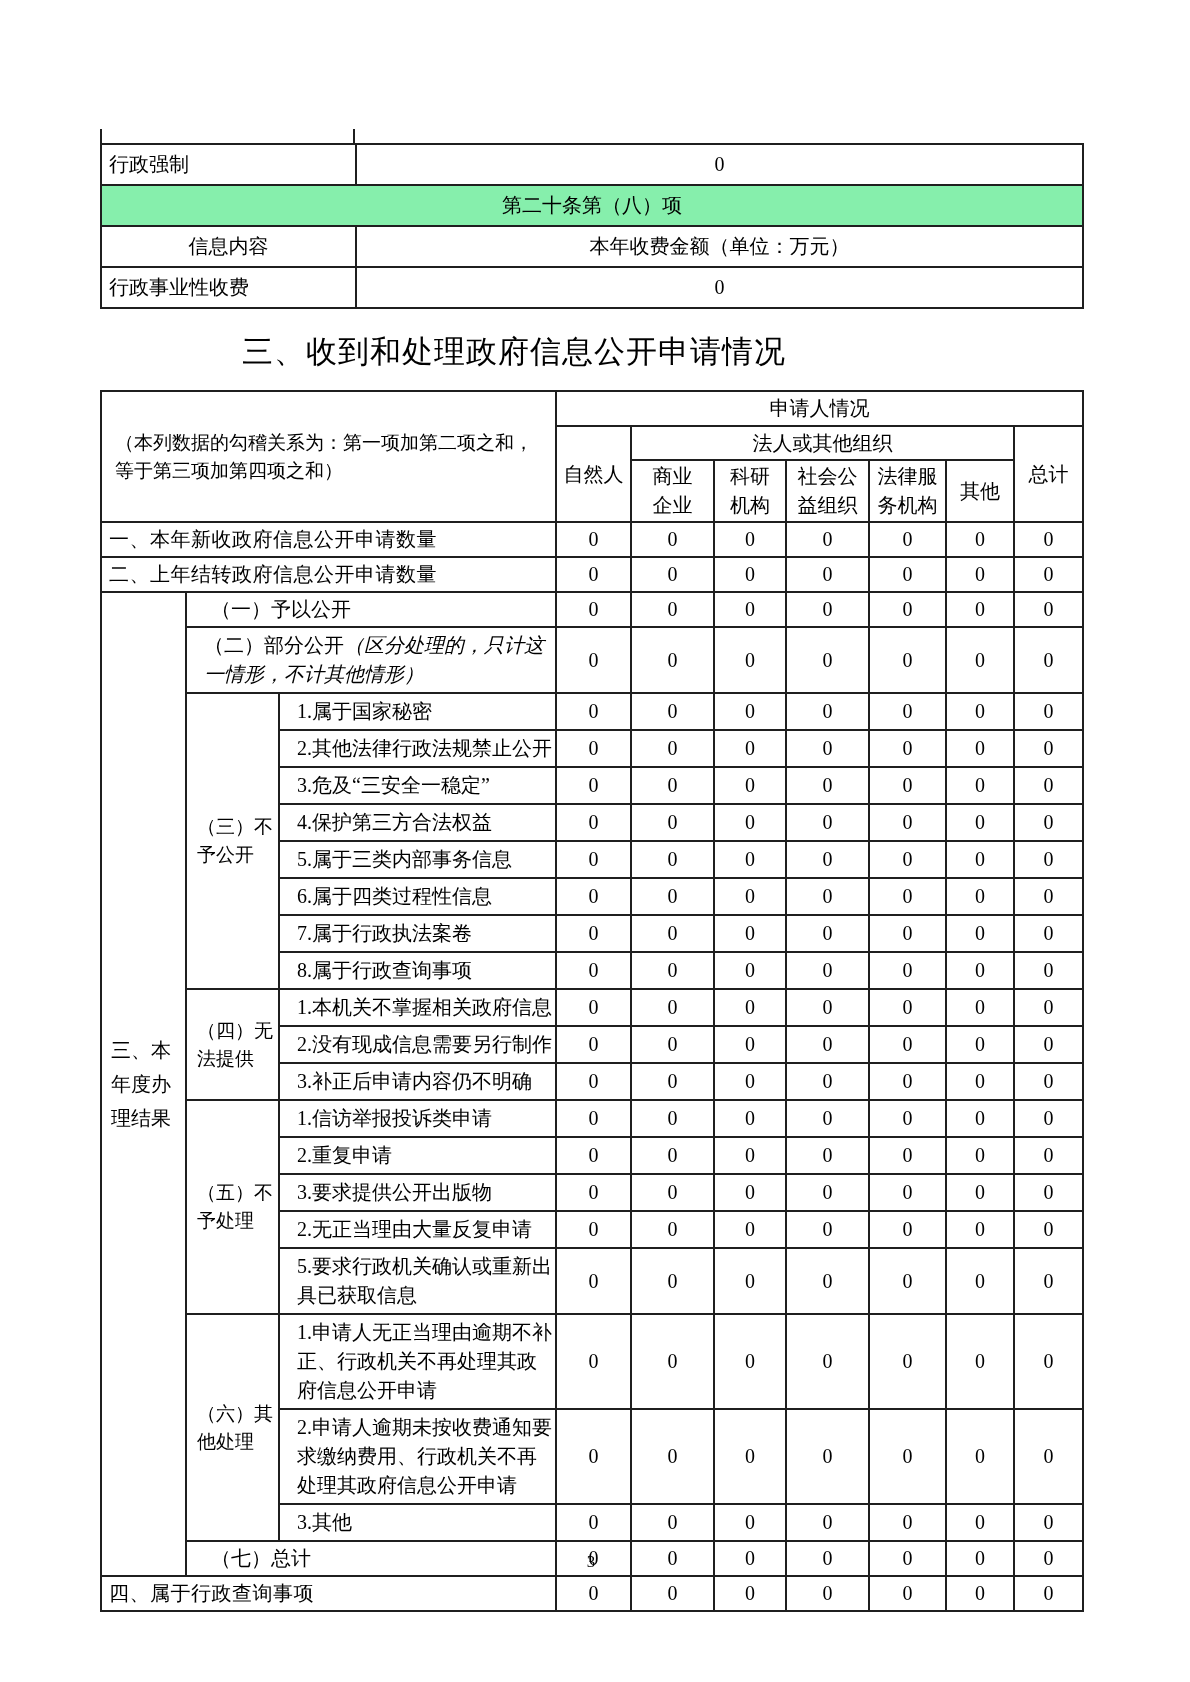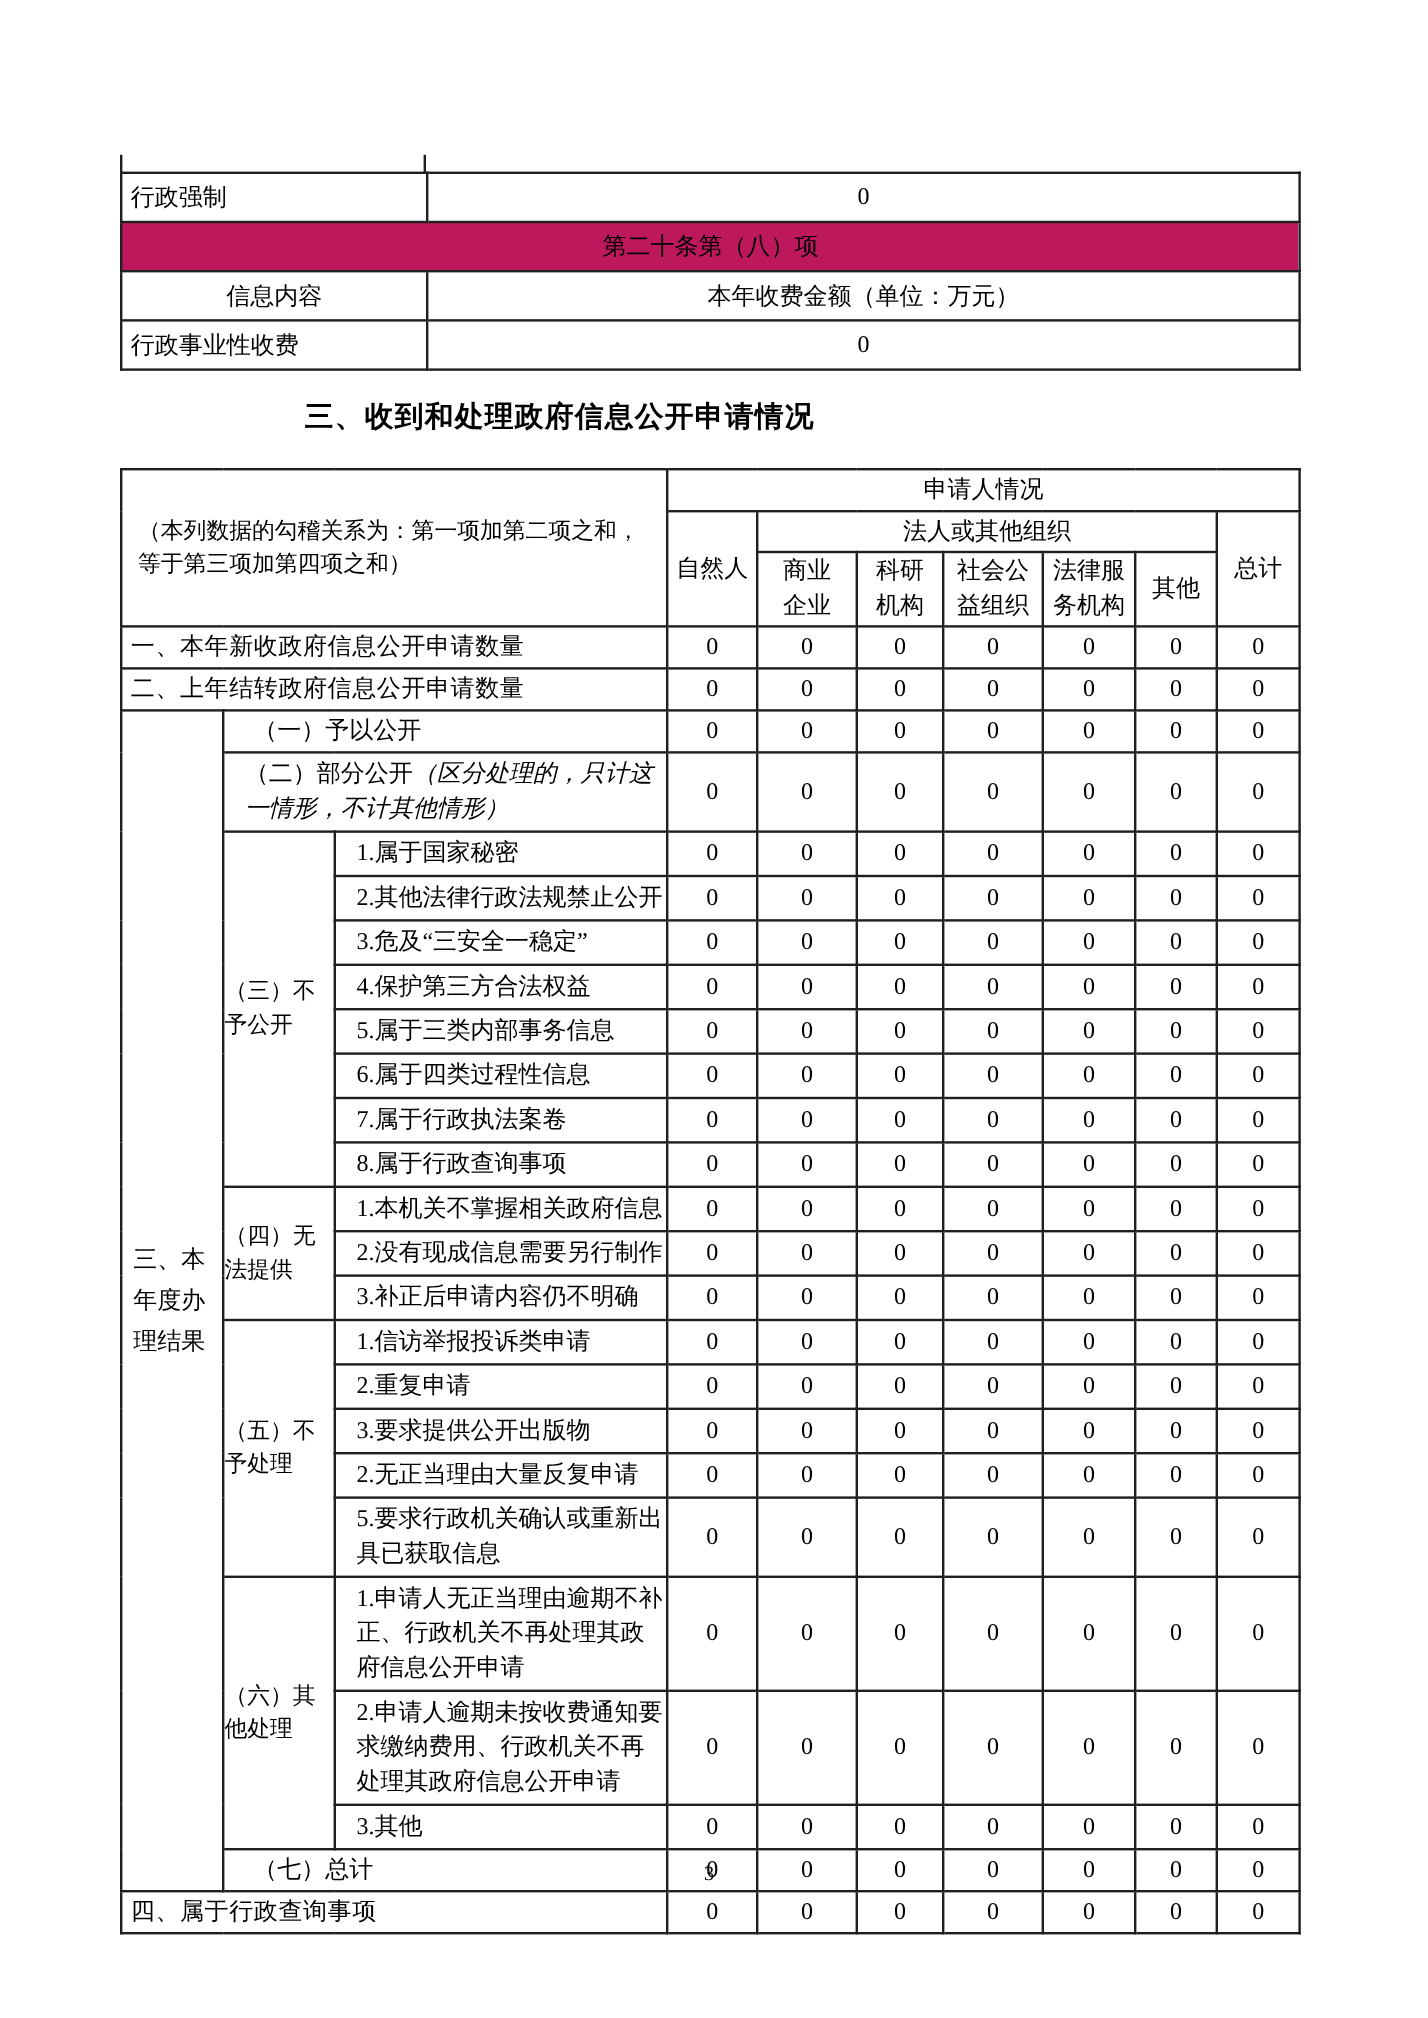--- a/index.html
+++ b/index.html
@@ -18,43 +18,43 @@
   
   .top-table{position:absolute;left:100px;top:143px;width:982px;font-size:20px;}
   .top-table td{height:37px;}
   .top-table .lbl{text-align:left;padding-left:7px;}
   .top-table .lbl-c{text-align:center;margin-left:10px;}
   .top-table .val{text-align:center;}
   .top-table .band{text-align:center;}
 
   
   .section-title{
-    position:absolute;left:254px;top:331px;
+    position:absolute;left:242px;top:331px;
     font-family:"Liberation Sans","DejaVu Sans",sans-serif;
-    font-weight:bold;font-size:24px;letter-spacing:1px;white-space:nowrap;
+    font-weight:normal;font-size:31px;letter-spacing:1px;white-space:nowrap;
   }
 
   
   .main-table{position:absolute;left:100px;top:390px;width:982px;font-size:20px;}
   .main-table td{text-align:center;vertical-align:middle;line-height:1.45;}
   .main-table .h1{height:35px;}
   .main-table .h2{height:34px;}
   .main-table .h3{height:46px;}
   .main-table tr{height:35px;}
   .main-table tr.tall60{height:60px;}
   .main-table tr.tall93{height:93px;}
   .pre{white-space:pre-line;}
   .note{
     text-align:left !important;padding:4px 6px 4px 13px;
     font-size:19px;line-height:1.95;white-space:pre-line;
   }
   .stub{text-align:left !important;padding-left:7px;letter-spacing:0.5px;}
   .lvl1 div{width:66px;margin-left:8px;text-align:left;line-height:1.7;}
   .lvl2{text-align:left !important;padding-left:24px;}
-  .grp{text-align:left !important;padding:2px 2px 2px 0;font-size:19px;line-height:1.75;}
+  .grp{text-align:left !important;padding:2px 2px 2px 10px;font-size:19px;line-height:1.75;}
   .item{text-align:left !important;padding:3px 3px 3px 17px;}
   .item .it-note{font-style:italic;}
   .num{text-align:center;}
 
   .page-num{
     position:absolute;left:100px;top:1552px;width:982px;
     text-align:center;font-size:17px;
   }
 </style>
 </head>
@@ -67,21 +67,21 @@
 <table class="top-table">
   <colgroup>
         <col style="width:255px">
         <col style="width:727px">
       </colgroup>
   <tbody>
         <tr>
     <td class="lbl">行政强制</td>
     <td class="val">0</td>
   </tr>
-  <tr style="background: #be185d;">
+  <tr style="background: #86efac;">
     <td class="band" colspan="2">第二十条第（八）项</td>
   </tr>
   <tr>
     <td class="lbl-c">信息内容</td>
     <td class="val">本年收费金额（单位：万元）</td>
   </tr>
   <tr>
     <td class="lbl">行政事业性收费</td>
     <td class="val">0</td>
   </tr>

